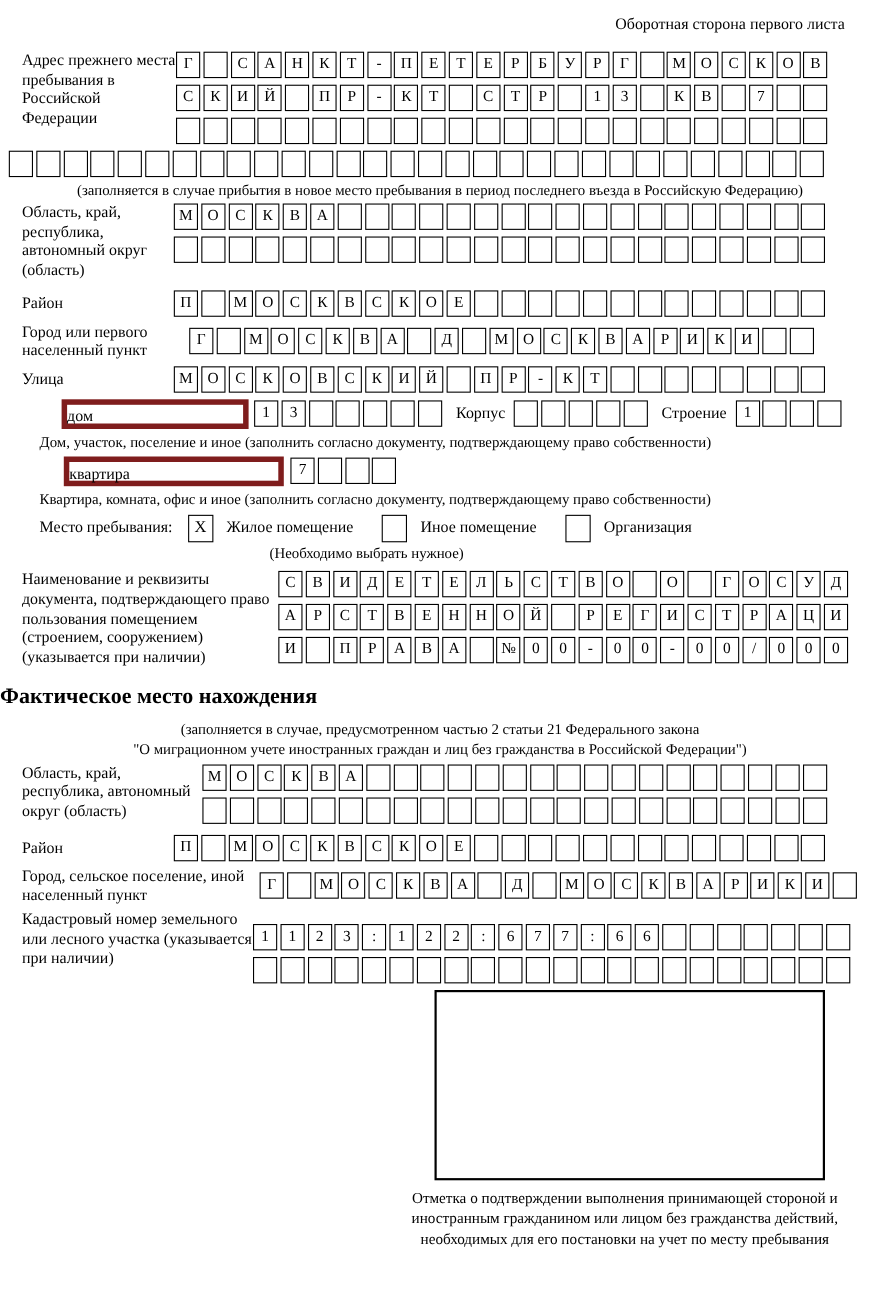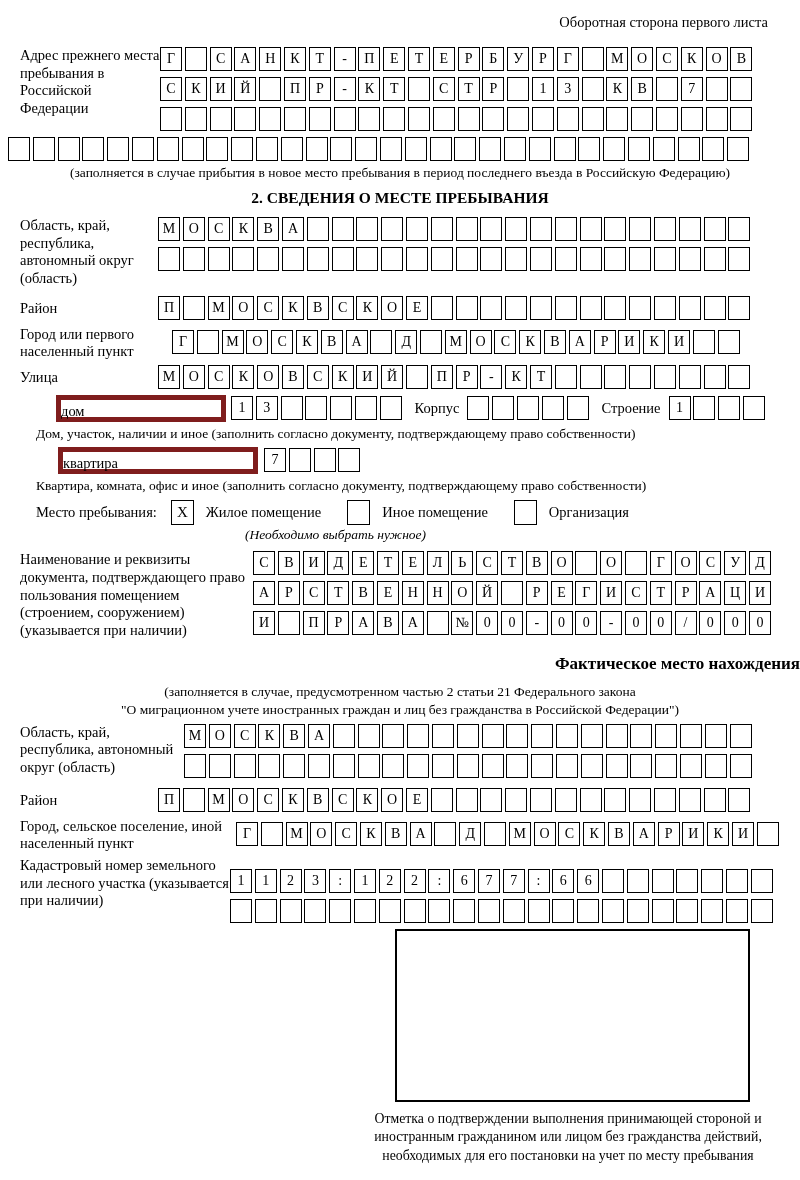--- a/index.html
+++ b/index.html
@@ -11,33 +11,33 @@
   .cellrow + .cellrow{margin-top:4px;}
   .cell{display:inline-block;box-sizing:content-box;width:20px;height:22px;border:1.8px solid #000;margin-right:2.8px;text-align:center;line-height:22px;font-size:14px;vertical-align:top;}
   
   .form-row{display:flex;align-items:center;margin-bottom:4px;}
   .form-row.top{align-items:flex-start;}
   .label{box-sizing:border-box;padding-left:20px;line-height:1.22;flex:0 0 auto;}
   .w160{width:160px}.w158{width:158px}.w172{width:172px}.w184{width:184px}.w236{width:236px}.w230{width:230px}.w253{width:253px}
   .caption-center{text-align:center;font-size:13.5px;margin:2px 0 4px 0;}
   .caption-left{font-size:13.5px;margin:1px 0 5px 36px;}
   .section-title{text-align:center;font-weight:bold;font-size:15.5px;margin:8px 0 10px 0;}
-  .fact-title{text-align:right;font-weight:bold;font-size:17px;margin:14px 0 10px 0;}
+  .fact-title{text-align:left;font-weight:bold;font-size:20px;margin:14px 0 10px 0;}
   
   .house-row{display:flex;align-items:center;margin:2px 0 4px 31px;white-space:nowrap;}
   .widebox{box-sizing:border-box;border:5px solid #7f1d1d;height:27px;line-height:23px;text-align:left;flex:0 0 auto;margin-left:25px;}
   .wb-dom{width:170px;margin-right:5px;}
   .wb-kv{width:200px;margin-right:6px;}
   .inline-label{margin:0 8px 0 10px;}
   
   .mesto-row{display:flex;align-items:center;margin:6px 0 2px 36px;}
   .checkbox{box-sizing:content-box;width:21px;height:23px;border:1.8px solid #000;text-align:center;line-height:23px;font-size:15px;flex:0 0 auto;}
   .mesto-label{margin-right:14px;}
   .opt-label{margin:0 26px 0 12px;}
-  .choose-caption{font-size:13.5px;margin:2px 0 8px 245px;font-style:italic;}
+  .choose-caption{font-size:13.5px;margin:2px 0 8px 245px;}
   
   .stamp-box{box-sizing:border-box;margin:4px 0 0 395px;width:355px;height:173px;border:2.2px solid #000;}
   .stamp-caption{width:404px;margin:8px 0 0 366px;text-align:center;font-size:13.8px;line-height:1.33;}
 </style>
 </head>
 <body>
 
 <div class="page">
 
   <div class="header-note">Оборотная сторона первого листа</div>
@@ -46,21 +46,20 @@
     <div class="label w160">Адрес прежнего места пребывания в Российской Федерации</div>
     <div>
       <div class="cellrow"><span class="cell">Г</span><span class="cell"></span><span class="cell">С</span><span class="cell">А</span><span class="cell">Н</span><span class="cell">К</span><span class="cell">Т</span><span class="cell">-</span><span class="cell">П</span><span class="cell">Е</span><span class="cell">Т</span><span class="cell">Е</span><span class="cell">Р</span><span class="cell">Б</span><span class="cell">У</span><span class="cell">Р</span><span class="cell">Г</span><span class="cell"></span><span class="cell">М</span><span class="cell">О</span><span class="cell">С</span><span class="cell">К</span><span class="cell">О</span><span class="cell">В</span></div>
       <div class="cellrow"><span class="cell">С</span><span class="cell">К</span><span class="cell">И</span><span class="cell">Й</span><span class="cell"></span><span class="cell">П</span><span class="cell">Р</span><span class="cell">-</span><span class="cell">К</span><span class="cell">Т</span><span class="cell"></span><span class="cell">С</span><span class="cell">Т</span><span class="cell">Р</span><span class="cell"></span><span class="cell">1</span><span class="cell">3</span><span class="cell"></span><span class="cell">К</span><span class="cell">В</span><span class="cell"></span><span class="cell">7</span><span class="cell"></span><span class="cell"></span></div>
       <div class="cellrow"><span class="cell"></span><span class="cell"></span><span class="cell"></span><span class="cell"></span><span class="cell"></span><span class="cell"></span><span class="cell"></span><span class="cell"></span><span class="cell"></span><span class="cell"></span><span class="cell"></span><span class="cell"></span><span class="cell"></span><span class="cell"></span><span class="cell"></span><span class="cell"></span><span class="cell"></span><span class="cell"></span><span class="cell"></span><span class="cell"></span><span class="cell"></span><span class="cell"></span><span class="cell"></span><span class="cell"></span></div>
     </div>
   </div>
   <div class="cellrow" style="margin-left:8px;margin-top:2px;"><span class="cell"></span><span class="cell"></span><span class="cell"></span><span class="cell"></span><span class="cell"></span><span class="cell"></span><span class="cell"></span><span class="cell"></span><span class="cell"></span><span class="cell"></span><span class="cell"></span><span class="cell"></span><span class="cell"></span><span class="cell"></span><span class="cell"></span><span class="cell"></span><span class="cell"></span><span class="cell"></span><span class="cell"></span><span class="cell"></span><span class="cell"></span><span class="cell"></span><span class="cell"></span><span class="cell"></span><span class="cell"></span><span class="cell"></span><span class="cell"></span><span class="cell"></span><span class="cell"></span><span class="cell"></span></div>
   <div class="caption-center">(заполняется в случае прибытия в новое место пребывания в период последнего въезда в Российскую Федерацию)</div>
 
-  <div class="section-title">2. СВЕДЕНИЯ О МЕСТЕ ПРЕБЫВАНИЯ</div>
 
   <div class="form-row top">
     <div class="label w158">Область, край, республика, автономный округ (область)</div>
     <div>
       <div class="cellrow"><span class="cell">М</span><span class="cell">О</span><span class="cell">С</span><span class="cell">К</span><span class="cell">В</span><span class="cell">А</span><span class="cell"></span><span class="cell"></span><span class="cell"></span><span class="cell"></span><span class="cell"></span><span class="cell"></span><span class="cell"></span><span class="cell"></span><span class="cell"></span><span class="cell"></span><span class="cell"></span><span class="cell"></span><span class="cell"></span><span class="cell"></span><span class="cell"></span><span class="cell"></span><span class="cell"></span><span class="cell"></span></div>
       <div class="cellrow"><span class="cell"></span><span class="cell"></span><span class="cell"></span><span class="cell"></span><span class="cell"></span><span class="cell"></span><span class="cell"></span><span class="cell"></span><span class="cell"></span><span class="cell"></span><span class="cell"></span><span class="cell"></span><span class="cell"></span><span class="cell"></span><span class="cell"></span><span class="cell"></span><span class="cell"></span><span class="cell"></span><span class="cell"></span><span class="cell"></span><span class="cell"></span><span class="cell"></span><span class="cell"></span><span class="cell"></span></div>
     </div>
   </div>
 
   <div class="form-row" style="margin-top:8px;">
@@ -79,21 +78,21 @@
   </div>
 
   <div class="house-row">
     <div class="widebox wb-dom">дом</div>
     <div class="cellrow"><span class="cell">1</span><span class="cell">3</span><span class="cell"></span><span class="cell"></span><span class="cell"></span><span class="cell"></span><span class="cell"></span></div>
     <div class="inline-label">Корпус</div>
     <div class="cellrow"><span class="cell"></span><span class="cell"></span><span class="cell"></span><span class="cell"></span><span class="cell"></span></div>
     <div class="inline-label">Строение</div>
     <div class="cellrow"><span class="cell">1</span><span class="cell"></span><span class="cell"></span><span class="cell"></span></div>
   </div>
-  <div class="caption-left">Дом, участок, наличии и иное (заполнить согласно документу, подтверждающему право собственности)</div>
+  <div class="caption-left">Дом, участок, поселение и иное (заполнить согласно документу, подтверждающему право собственности)</div>
 
   <div class="house-row" style="margin-left:33px;">
     <div class="widebox wb-kv">квартира</div>
     <div class="cellrow"><span class="cell">7</span><span class="cell"></span><span class="cell"></span><span class="cell"></span></div>
   </div>
   <div class="caption-left">Квартира, комната, офис и иное (заполнить согласно документу, подтверждающему право собственности)</div>
 
   <div class="mesto-row">
     <div class="mesto-label">Место пребывания:</div>
     <div class="checkbox">X</div>

